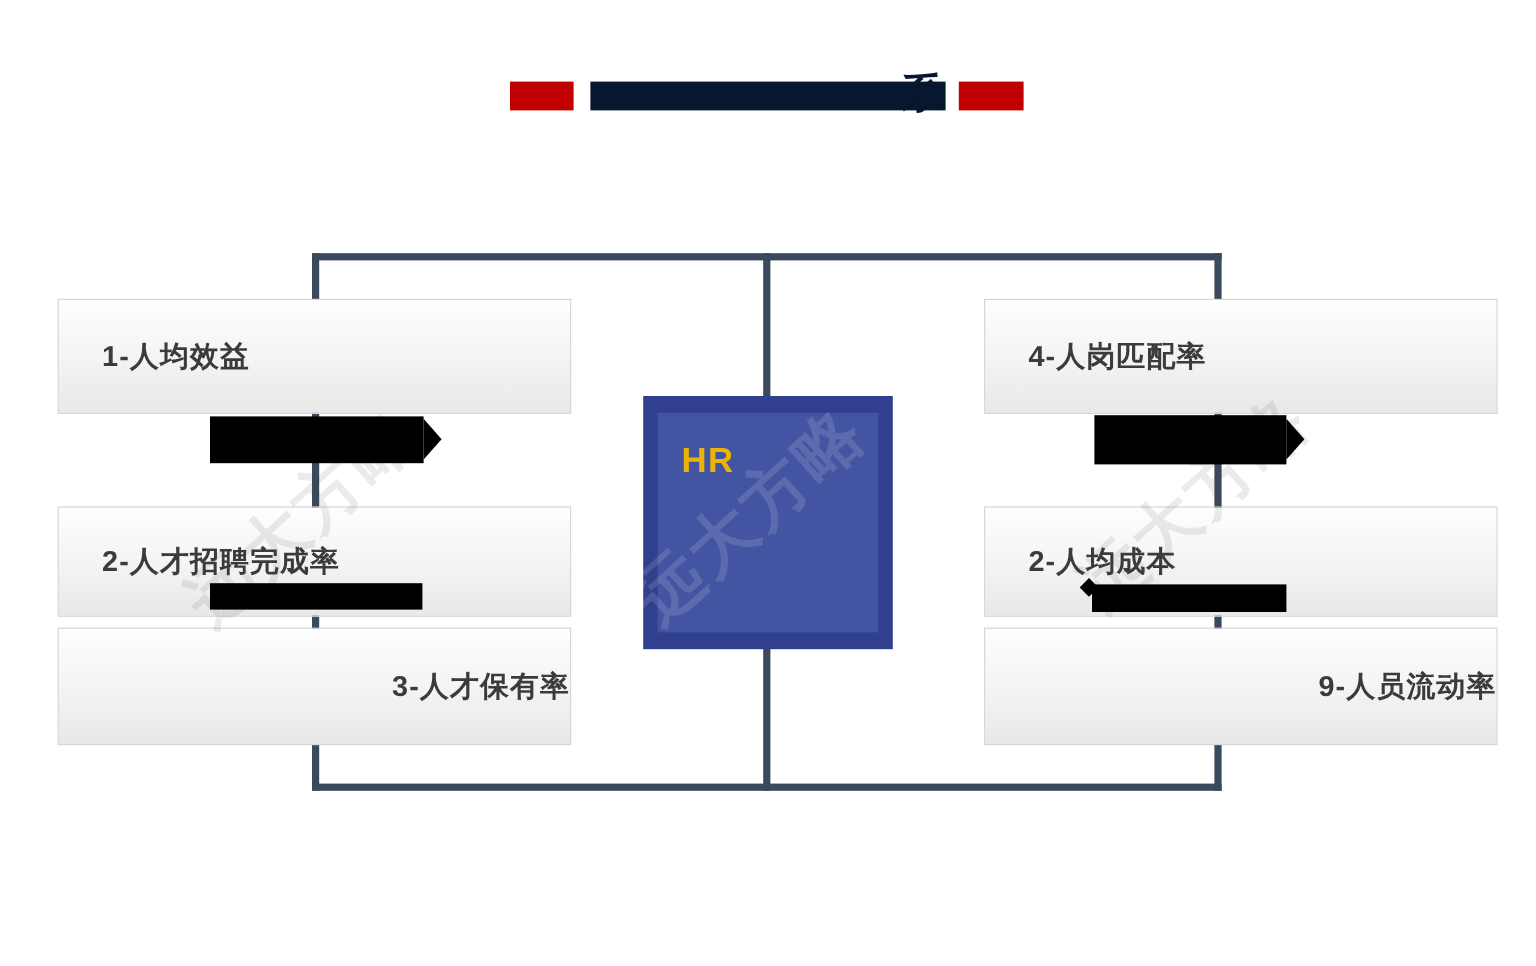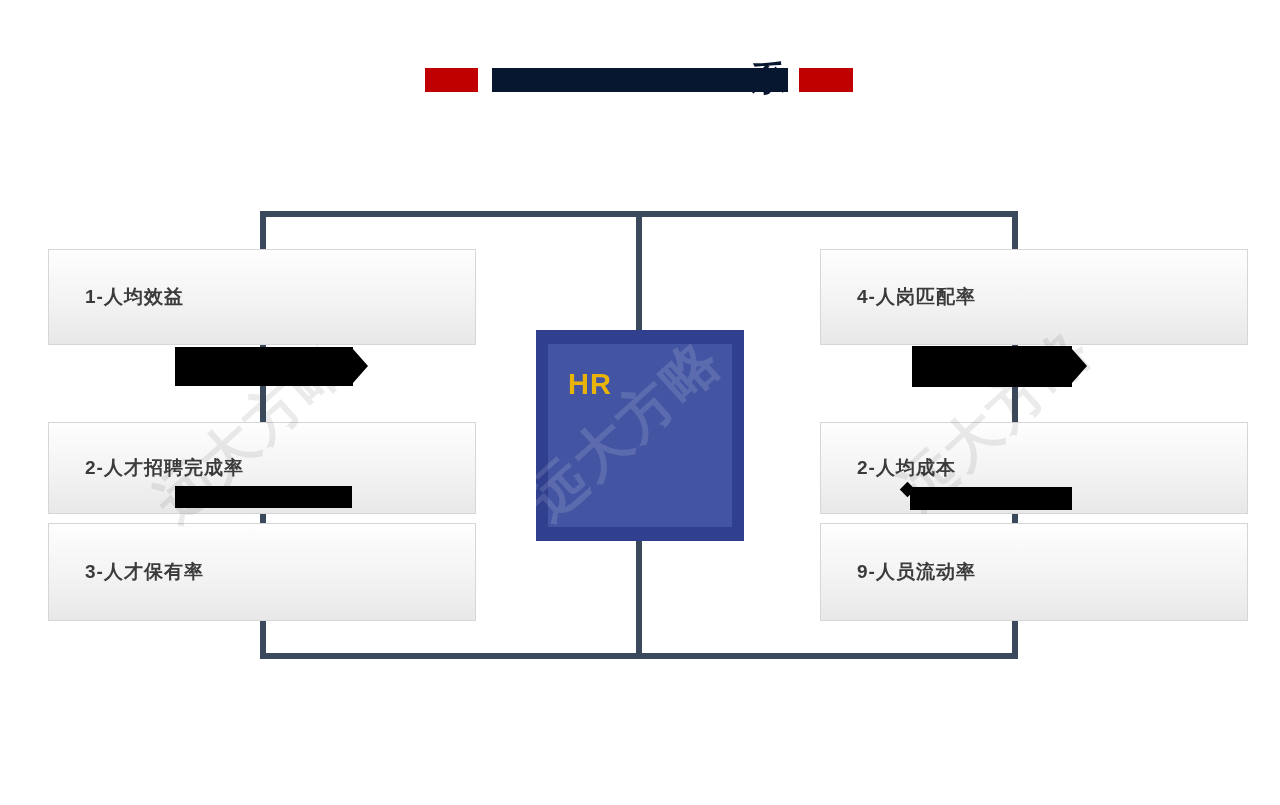--- a/index.html
+++ b/index.html
@@ -25,24 +25,24 @@
   .frame.v-left{left:260px;top:211px;width:6px;height:448px;}
   .frame.v-center{left:636px;top:211px;width:6px;height:448px;}
   .frame.v-right{left:1012px;top:211px;width:6px;height:448px;}
 
   
   .item-box{
     width:428px;background:linear-gradient(to bottom,#fefefe 0%,#f3f3f3 55%,#e8e8e8 100%);
     border:1px solid #d6d6d6;z-index:2;display:flex;align-items:center;box-sizing:border-box;
   }
   .item-box .label{
-    padding-left:36px;font-size:19px;font-weight:700;color:#3b3b3b;letter-spacing:1px;
+    padding-left:36px;font-size:24px;font-weight:700;color:#3b3b3b;letter-spacing:1px;
   }
   .col-l{left:48px;}  .col-r{left:820px;}
-  .row-1{top:249px;height:96px;} .row-2{top:389px;height:92px;margin-top:33px;} .row-3{top:523px;height:98px;}
+  .row-1{top:249px;height:96px;} .row-2{top:389px;height:92px;margin-top:33px;} .row-3{top:523px;height:98px;justify-content:flex-end;}
 
   
   .redact{background:#000;z-index:4;}
   .redact.l1{left:175px;top:347px;width:178px;height:39px;}
   .redact.r1{left:912px;top:346px;width:160px;height:41px;}
   .redact.l2{left:175px;top:486px;width:177px;height:22px;}
   .redact.r2{left:910px;top:487px;width:162px;height:23px;}
   .arrow-tip{width:0;height:0;border-top:17px solid transparent;border-bottom:17px solid transparent;
     border-left:15px solid #000;z-index:4;}
   .arrow-tip.l1{left:353px;top:349px;}

